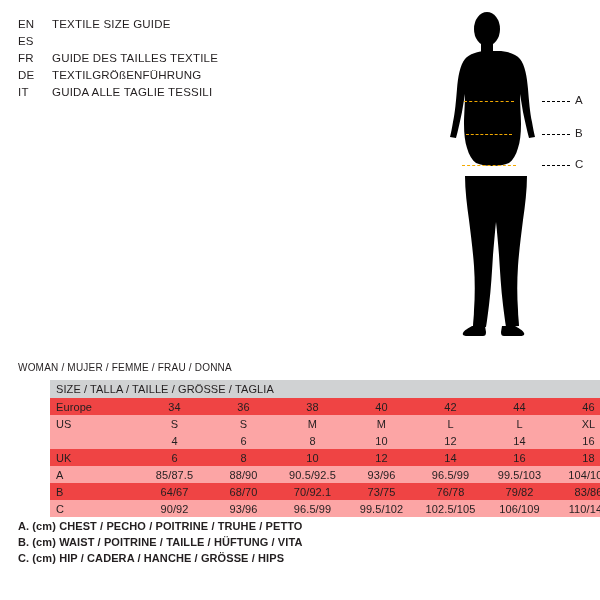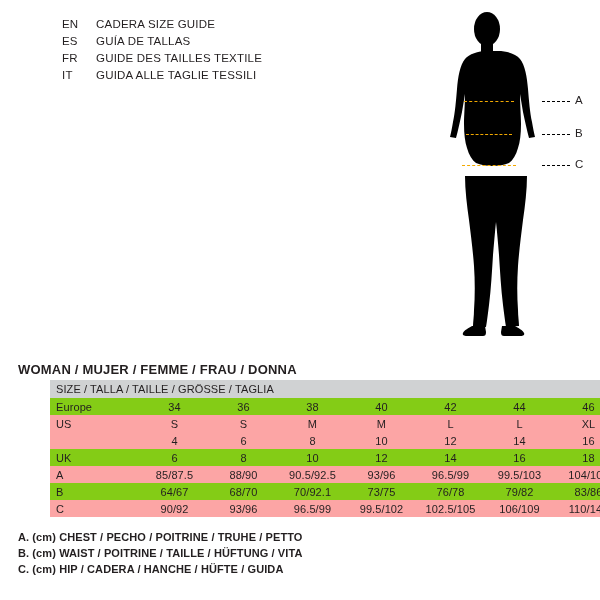--- a/index.html
+++ b/index.html
@@ -26,21 +26,20 @@
     position: absolute;
     left: 18px;
     top: 16px;
     width: 300px;
   }
   .lang-row {
     display: flex;
     align-items: center;
     height: 17px;
     line-height: 17px;
-    margin-left: 44px;
   }
   .lang-code {
     width: 34px;
     font-size: 11.5px;
     letter-spacing: 0.2px;
   }
   .lang-text {
     font-size: 11.5px;
     letter-spacing: 0.2px;
     white-space: nowrap;
@@ -68,22 +67,22 @@
     position: absolute;
     font-size: 11.5px;
     color: #231f20;
   }
 
   
   .woman-title {
     position: absolute;
     left: 18px;
     top: 362px;
-    font-size: 13px;
-    font-weight: bold;
+    font-size: 10px;
+    font-weight: normal;
     letter-spacing: 0.2px;
   }
 
   .table-wrap {
     position: absolute;
     left: 14px;
     top: 380px;
     width: 572px;
     margin-left: 36px;
   }
@@ -106,54 +105,57 @@
     padding-left: 6px;
   }
   tr.head-row td {
     background: #d0d2d3;
     font-weight: normal;
     text-align: left;
     padding-left: 6px;
     height: 18px;
   }
   tr.shaded td { background: #fca5a5; }
-  tr.plain td { background: #84cc16; }
+  tr.plain td { background: #ef4444; }
 
   
   .legend {
     position: absolute;
     left: 18px;
-    top: 529px;
+    top: 518px;
     width: 560px;
   }
   .legend-row {
     font-size: 11px;
     font-weight: bold;
     letter-spacing: 0.1px;
     height: 16px;
     line-height: 16px;
   }
 </style>
 </head>
 <body>
 
 <div class="page">
 
   <div class="lang-block">
     <div class="lang-row">
       <span class="lang-code">EN</span>
-      <span class="lang-text">CADERA SIZE GUIDE</span>
+      <span class="lang-text">TEXTILE SIZE GUIDE</span>
     </div>
     <div class="lang-row">
       <span class="lang-code">ES</span>
-      <span class="lang-text">GUÍA DE TALLAS</span>
     </div>
     <div class="lang-row">
       <span class="lang-code">FR</span>
       <span class="lang-text">GUIDE DES TAILLES TEXTILE</span>
+    </div>
+    <div class="lang-row">
+      <span class="lang-code">DE</span>
+      <span class="lang-text">TEXTILGRÖßENFÜHRUNG</span>
     </div>
     <div class="lang-row">
       <span class="lang-code">IT</span>
       <span class="lang-text">GUIDA ALLE TAGLIE TESSILI</span>
     </div>
   </div>
 
   <div class="figure-area">
     <svg class="figure-svg" width="170" height="370" viewBox="0 0 170 370">
       <g fill="#000000">
@@ -325,16 +327,16 @@
           <td>110/145</td>
           <td>114/119</td>
         </tr>
       </tbody>
     </table>
   </div>
 
   <div class="legend">
     <div class="legend-row">A. (cm) CHEST / PECHO / POITRINE / TRUHE / PETTO</div>
     <div class="legend-row">B. (cm) WAIST / POITRINE / TAILLE / HÜFTUNG / VITA</div>
-    <div class="legend-row">C. (cm) HIP / CADERA / HANCHE / HÜFTE / GUIDA</div>
+    <div class="legend-row">C. (cm) HIP / CADERA / HANCHE / GRÖSSE / HIPS</div>
   </div>
 
 </div>
 
 </body></html>

